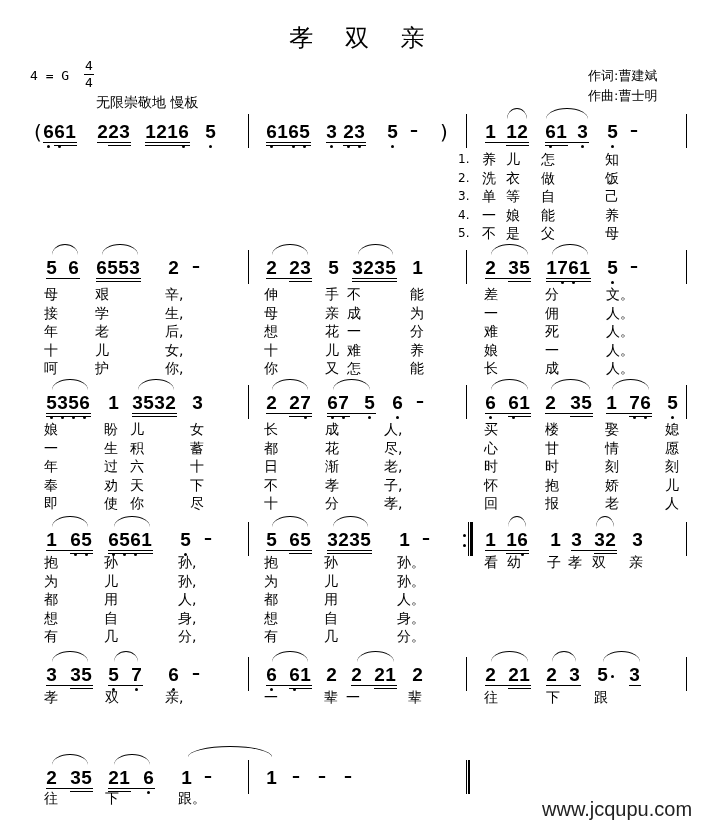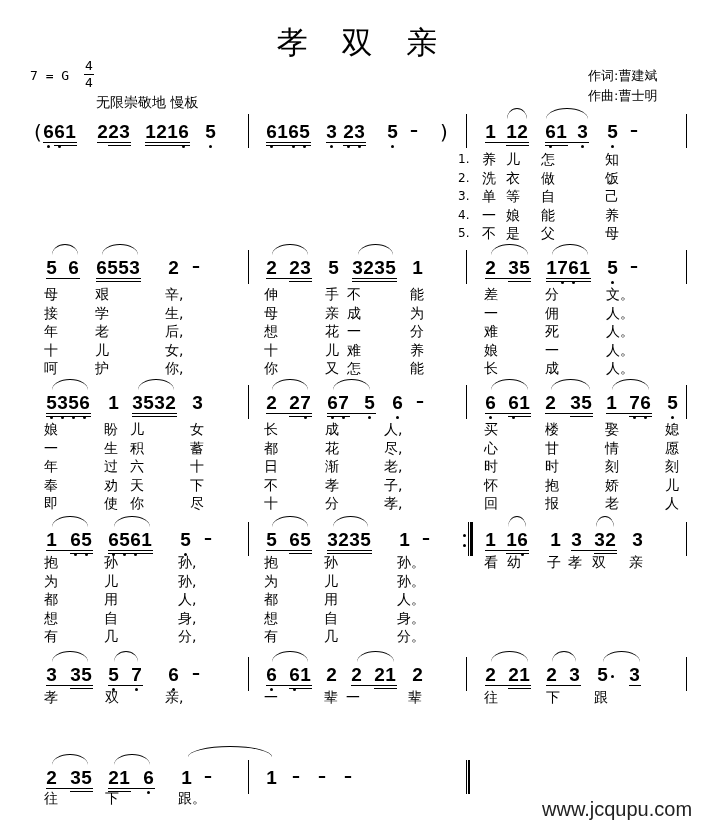--- a/index.html
+++ b/index.html
@@ -1,39 +1,39 @@
 <!DOCTYPE html>
 <html><head>
 <meta charset="utf-8">
 <style>
   html, body { margin: 0; padding: 0; background: #fff; }
   body { width: 726px; height: 830px; position: relative; overflow: hidden; font-family: "DejaVu Sans", sans-serif; color: #000; }
   .abs { position: absolute; }
-  .title { left: 0; width: 726px; top: 22px; text-align: center; font-family: "DejaVu Serif", serif; font-size: 31px; letter-spacing: 12px; }
+  .title { left: 0; width: 726px; top: 22px; text-align: center; font-family: "DejaVu Serif", serif; font-size: 24px; letter-spacing: 12px; }
   .key { left: 30px; top: 68px; font-size: 13px; font-family: "DejaVu Sans Mono", monospace; }
   .timesig { left: 82px; top: 58px; font-size: 13px; font-family: "DejaVu Sans Mono", monospace; text-align: center; width: 14px; line-height: 16px; }
   .timesig .bar { border-top: 1px solid #000; width: 10px; margin: 0 auto; }
   .tempo { left: 96px; top: 94px; font-size: 14px; }
   .credits { left: 588px; top: 66px; font-size: 13px; line-height: 20px; }
   .watermark { left: 542px; top: 798px; font-size: 20px; color: #222; font-family: "Liberation Sans", sans-serif; }
 
   .note { position: absolute; font-family: "Liberation Sans", sans-serif; font-weight: bold; font-size: 19px; line-height: 20px; width: 11px; text-align: center; }
   .dotb { position: absolute; width: 3px; height: 3px; background: #000; border-radius: 50%; }
   .uline { position: absolute; height: 1px; background: #000; }
   .barline { position: absolute; width: 1px; background: #000; }
   .slur { position: absolute; border-top: 1.2px solid #000; border-radius: 50% 50% 0 0 / 100% 100% 0 0; }
   .lyric { position: absolute; font-size: 14px; line-height: 14px; font-family: "DejaVu Sans", sans-serif; }
   .dash { position: absolute; font-size: 16px; font-weight: bold; }
   .paren { position: absolute; font-size: 20px; }
 </style>
 </head>
 <body>
 
 <div class="abs title">孝 双 亲</div>
-<div class="abs key">7 = G</div>
+<div class="abs key">4 = G</div>
 <div class="abs timesig">
   <div>4</div>
   <div class="bar"></div>
   <div>4</div>
 </div>
 <div class="abs tempo">无限崇敬地 慢板</div>
 <div class="abs credits">
   <div>作词:曹建斌</div>
   <div>作曲:曹士明</div>
 </div>

